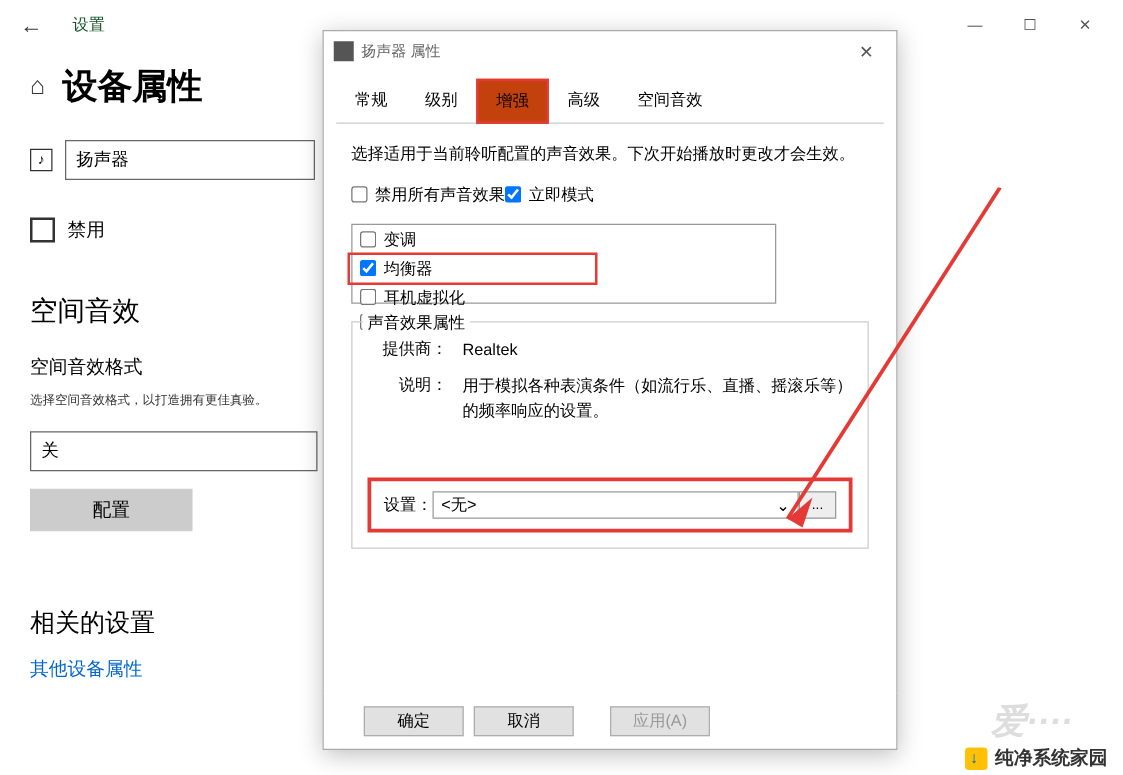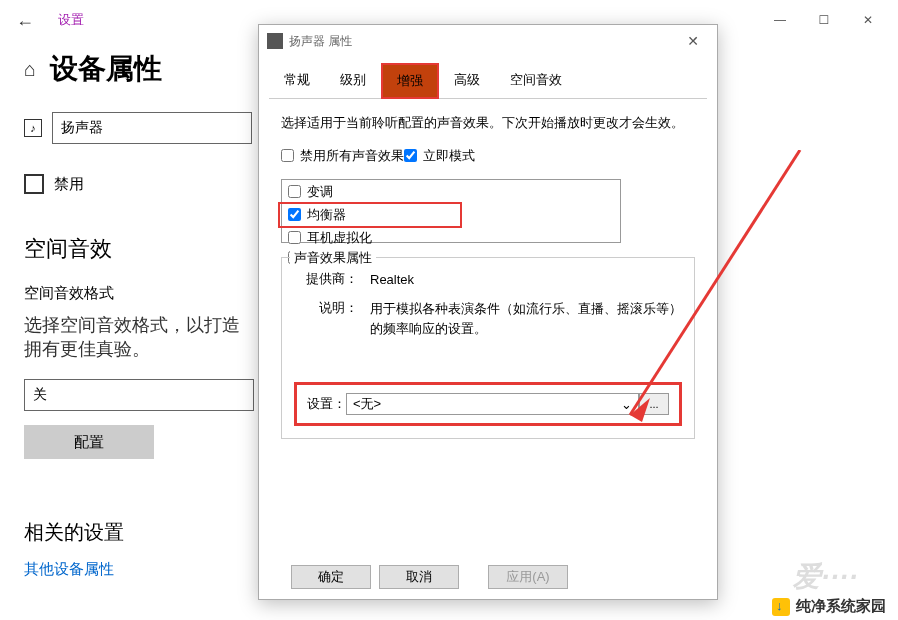--- a/index.html
+++ b/index.html
@@ -2,39 +2,39 @@
 <html><head>
   <meta charset="utf-8">
   <style>
     * { box-sizing: border-box; margin: 0; padding: 0; font-family: "Microsoft YaHei", sans-serif; }
     body { width: 898px; height: 620px; background: #fff; position: relative; overflow: hidden; }
 
     
     .settings-window { position: absolute; top: 0; left: 0; right: 0; bottom: 0; }
     .settings-titlebar { display: flex; align-items: center; height: 40px; padding: 0 8px; }
     .settings-titlebar .back { font-size: 18px; color: #333; padding: 4px 8px; cursor: pointer; }
-    .settings-titlebar .title { font-size: 13px; margin-left: 16px; color: #a21caf; }
+    .settings-titlebar .title { font-size: 13px; margin-left: 16px; color: #14532d; }
     .settings-titlebar .win-controls { margin-left: auto; display: flex; }
     .wc { width: 44px; height: 30px; display: flex; align-items: center; justify-content: center; color: #555; cursor: pointer; font-size: 12px; }
 
     .settings-body { padding: 10px 24px; }
     .heading-row { display: flex; align-items: center; gap: 14px; margin-bottom: 24px; }
     .heading-row .home-icon { font-size: 20px; color: #333; }
     .heading-row h1 { font-size: 28px; font-weight: 600; }
 
     .device-row { display: flex; align-items: center; gap: 10px; margin-bottom: 30px; }
     .speaker-glyph { width: 18px; height: 18px; border: 1px solid #333; display: flex; align-items: center; justify-content: center; font-size: 11px; }
     .device-input { width: 200px; height: 32px; border: 1px solid #666; padding: 4px 8px; font-size: 14px; }
 
     .disable-row { display: flex; align-items: center; gap: 10px; margin-bottom: 40px; font-size: 15px; }
     .cb-big { width: 20px; height: 20px; border: 2px solid #333; }
 
     .section-title { font-size: 22px; font-weight: 500; margin-bottom: 20px; }
     .sub-label { font-size: 15px; margin-bottom: 10px; }
-    .desc-text { font-size: 18px; color: #333; margin-bottom: 18px; width: 230px; }
+    .desc-text { font-size: 10px; color: #333; margin-bottom: 18px; width: 230px; }
     .combo { width: 230px; height: 32px; border: 1px solid #666; padding: 4px 8px; font-size: 14px; display: flex; align-items: center; margin-bottom: 14px; }
     .config-btn { width: 130px; height: 34px; background: #ccc; border: none; font-size: 15px; }
 
     .related-title { font-size: 20px; font-weight: 500; margin-top: 60px; margin-bottom: 14px; }
     .related-link { font-size: 15px; color: #0066cc; cursor: pointer; }
 
     
     .dialog { position: absolute; left: 258px; top: 24px; width: 460px; height: 576px; background: #fff; border: 1px solid #aaa; box-shadow: 0 4px 18px rgba(0,0,0,0.25); display: flex; flex-direction: column; }
     .dlg-titlebar { display: flex; align-items: center; height: 32px; padding: 0 8px; }
     .dlg-icon { width: 16px; height: 16px; background: #555; margin-right: 6px; }
@@ -47,21 +47,21 @@
     .tab:not(.active) { border: 1px solid transparent; }
 
     .dlg-body { padding: 14px 22px; flex: 1; font-size: 13px; overflow: hidden; }
     .dlg-desc { margin-bottom: 14px; line-height: 1.5; }
     .check-row { display: flex; align-items: center; gap: 6px; margin-bottom: 8px; }
     .check-row input { width: 13px; height: 13px; }
     .dual-row { display: flex; margin-bottom: 6px; }
 
     .effects-list { border: 1px solid #999; width: 340px; height: 64px; padding: 2px 6px; margin-bottom: 14px; }
     .effects-list .cr { display: flex; align-items: center; gap: 6px; font-size: 13px; padding: 1px 0; }
-    .hl-eq { border: 2px solid #e53935; padding: 1px 0 1px 8px; width: 184px; margin-left: -10px; }
+    .hl-eq { border: 2px solid #e53935; padding: 1px 0 1px 8px; width: 200px; margin-left: -10px; }
 
     .fieldset { border: 1px solid #ccc; padding: 12px; position: relative; }
     .fieldset-legend { position: absolute; top: -9px; left: 8px; background: #fff; padding: 0 4px; font-size: 13px; }
     .prop-row { display: flex; margin-bottom: 10px; }
     .prop-row .label { width: 64px; text-align: right; margin-right: 12px; }
     .prop-row .val { flex: 1; line-height: 1.5; }
 
     .settings-row { display: flex; align-items: center; border: 3px solid #e53935; padding: 8px 10px; margin-top: 44px; }
     .settings-row .label { font-size: 13px; }
     .select-none { flex: 1; height: 22px; border: 1px solid #999; display: flex; align-items: center; padding: 0 6px; font-size: 13px; justify-content: space-between; }

